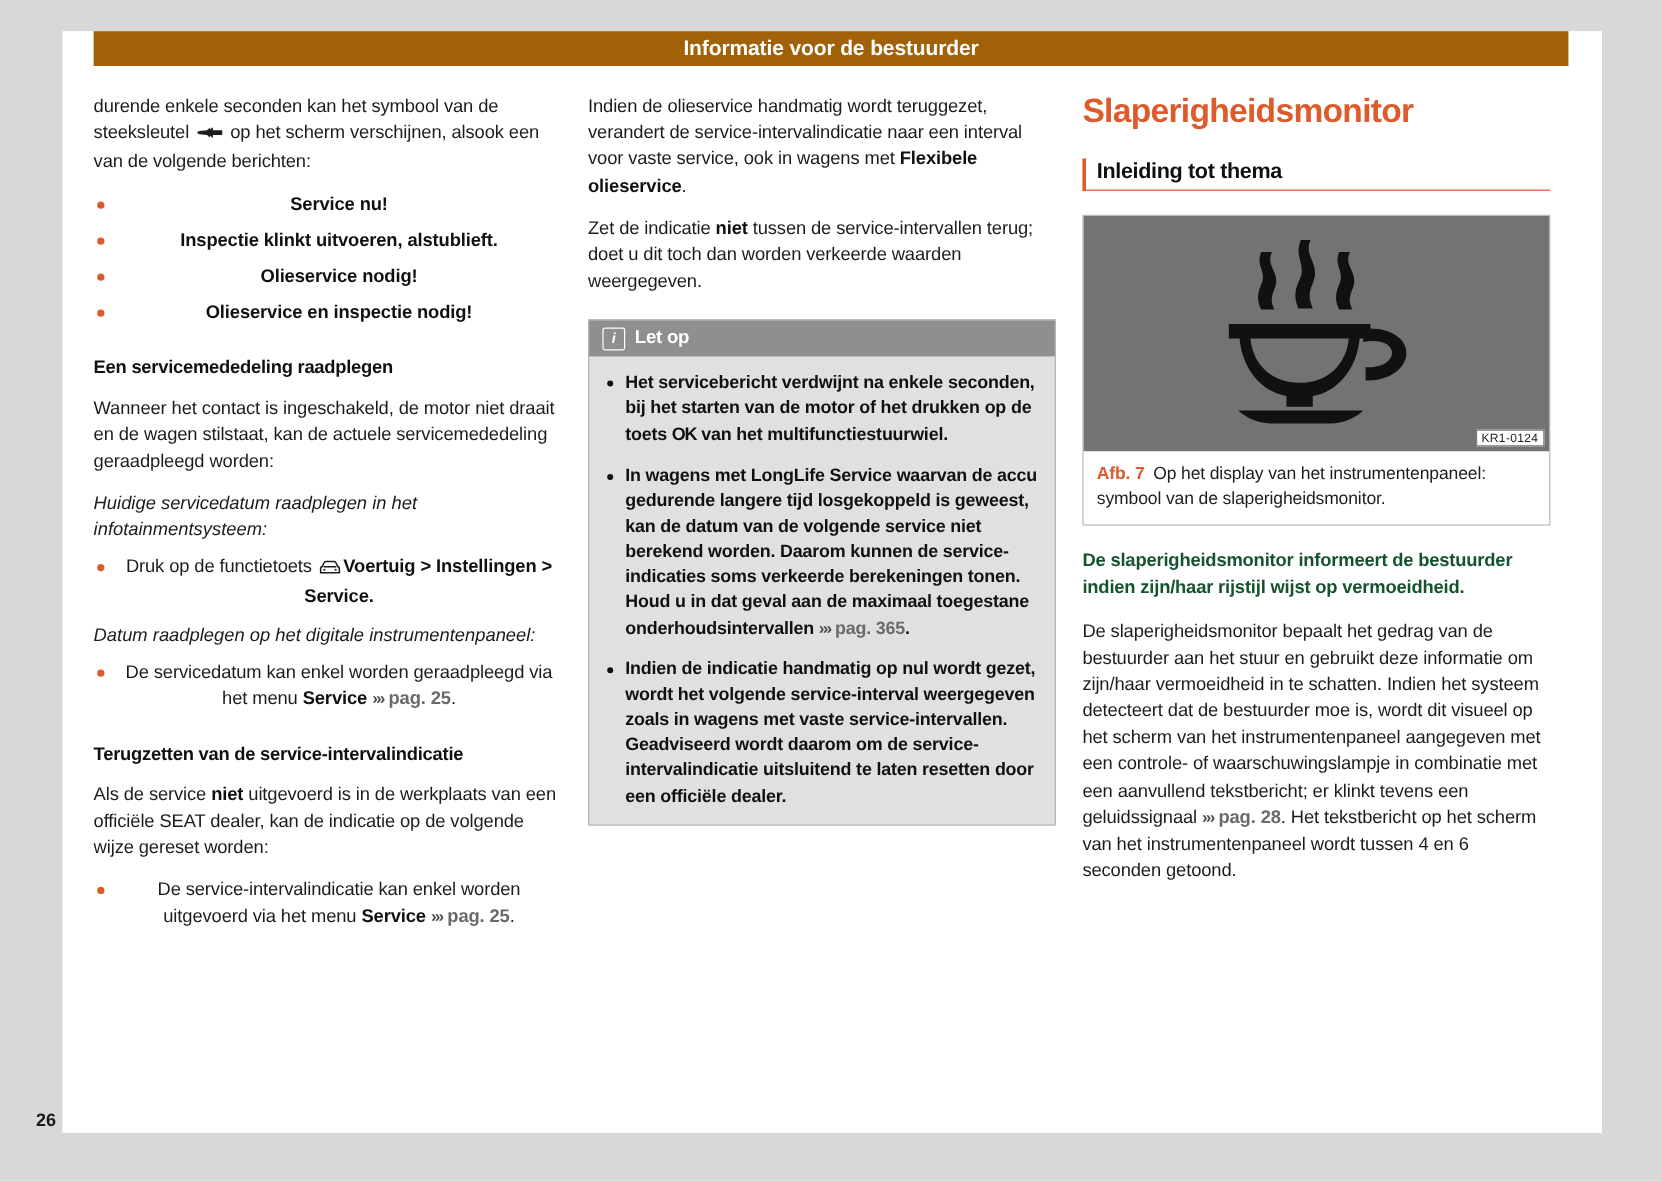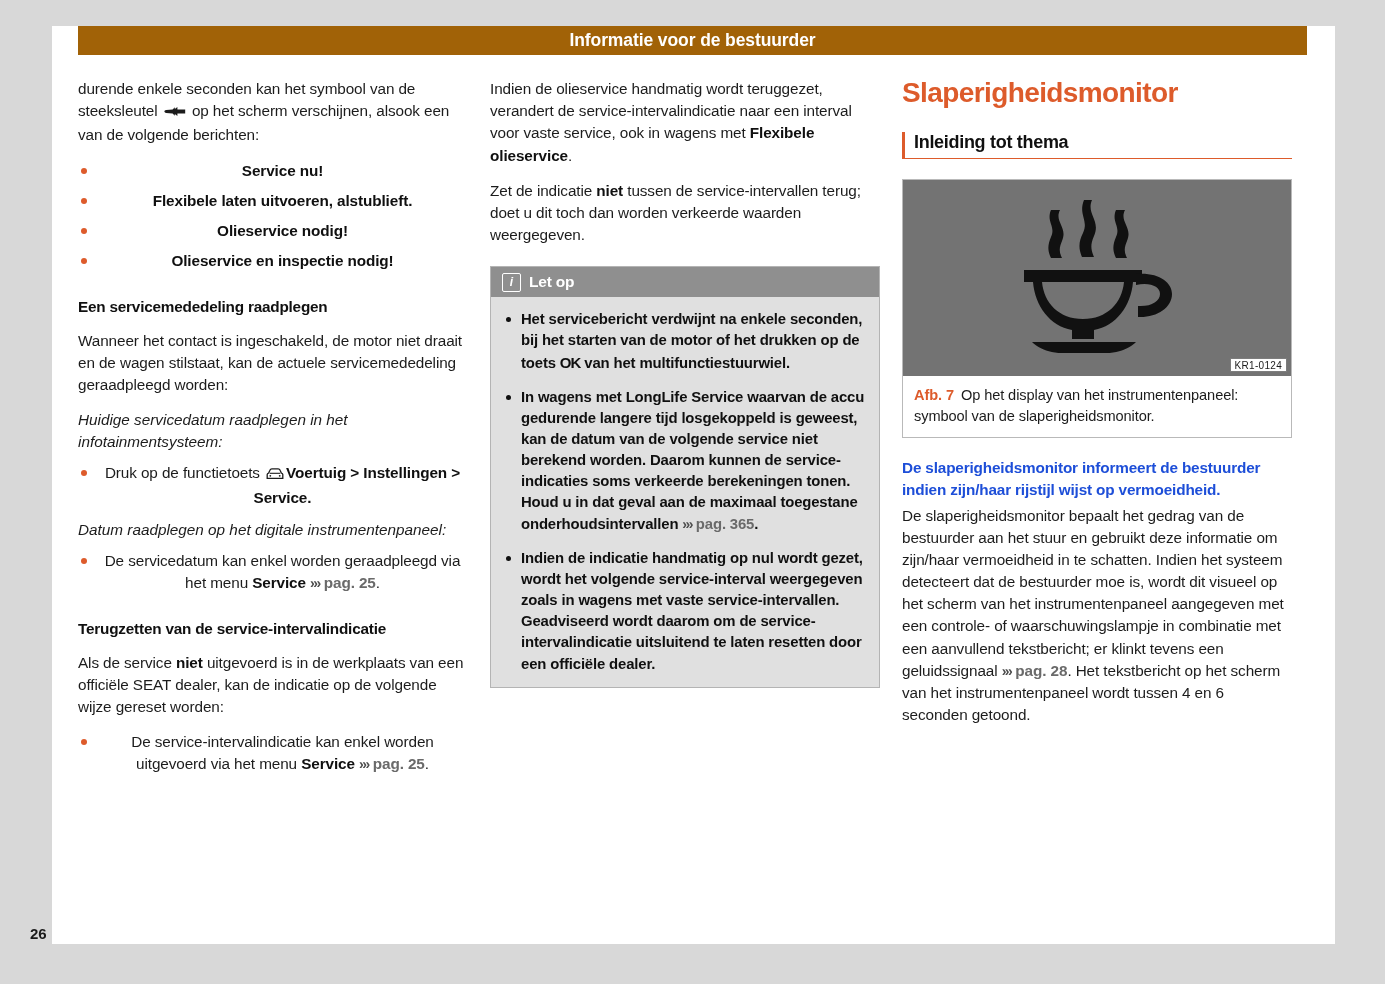--- a/index.html
+++ b/index.html
@@ -260,23 +260,23 @@
     letter-spacing: -0.1px;
   }
   .figcap .afb {
     color: #dd5b2b;
     font-weight: bold;
     margin-right: 7px;
   }
   .lead {
     font-size: 15.3px;
     font-weight: bold;
-    color: #1d4ed8;
+    color: #14532d;
     line-height: 1.45;
-    margin: 19px 0 3px 0;
+    margin: 19px 0 14px 0;
     letter-spacing: -0.15px;
   }
 </style>
 </head>
 <body>
 
 <div class="page-sheet"></div>
 
 <div class="header-bar">
   <span>Informatie voor de bestuurder</span>
@@ -287,21 +287,21 @@
 <div class="columns">
 
   <div class="col">
 
     <p><span>durende enkele seconden kan het symbool van de steeksleutel </span><span class="icn"><svg width="22" height="13" viewBox="0 0 22 13">
             <path d="M21.2 4.6 L13.4 4.6 L13.4 2.0 L10.8 4.0 L10.8 2.3 L8.6 4.6 L2.2 5.1 C1.0 5.3 0.4 5.9 0.4 6.5 C0.4 7.1 1.0 7.7 2.2 7.9 L8.6 8.4 L10.8 10.7 L10.8 9.0 L13.4 11.0 L13.4 8.4 L21.2 8.4 Z" fill="#1c1c1c"></path>
           </svg></span><span> op het scherm verschijnen, alsook een van de volgende berichten:</span></p>
 
     <ul class="bullets">
       <li class="strongitem">Service nu!</li>
-      <li class="strongitem">Flexibele laten uitvoeren, alstublieft.</li>
+      <li class="strongitem">Inspectie klinkt uitvoeren, alstublieft.</li>
       <li class="strongitem">Olieservice nodig!</li>
       <li class="strongitem">Olieservice en inspectie nodig!</li>
     </ul>
 
     <div class="h3">Een servicemededeling raadplegen</div>
     <p>Wanneer het contact is ingeschakeld, de motor niet draait en de wagen stilstaat, kan de actuele servicemededeling geraadpleegd worden:</p>
 
     <div class="ital">Huidige servicedatum raadplegen in het infotainmentsysteem:</div>
 
     <ul class="bullets">

